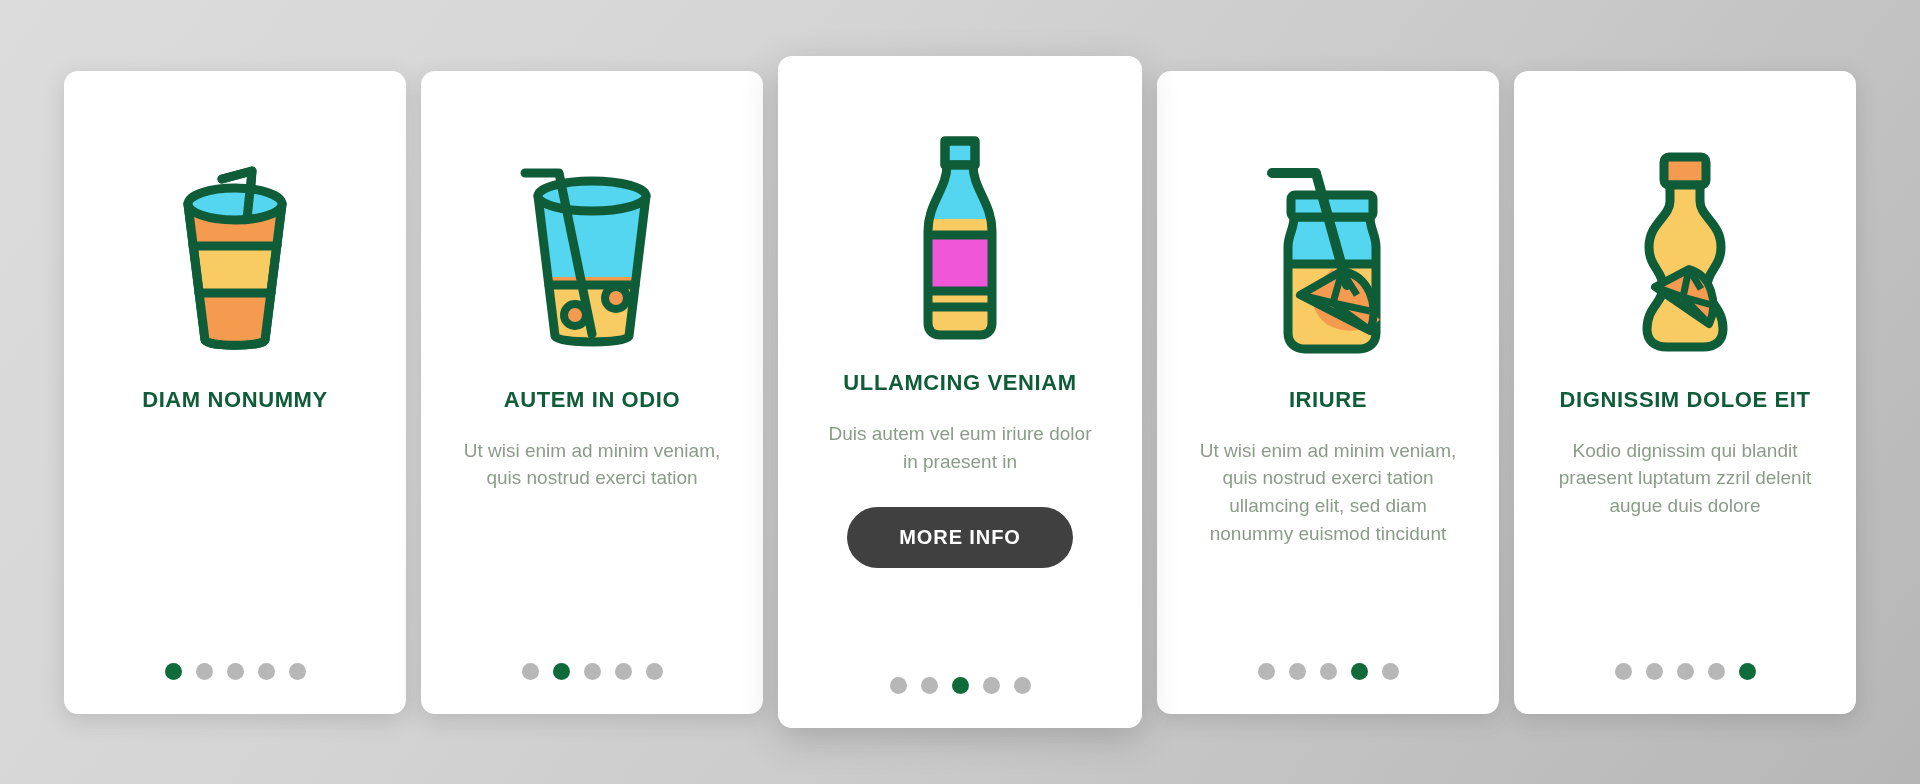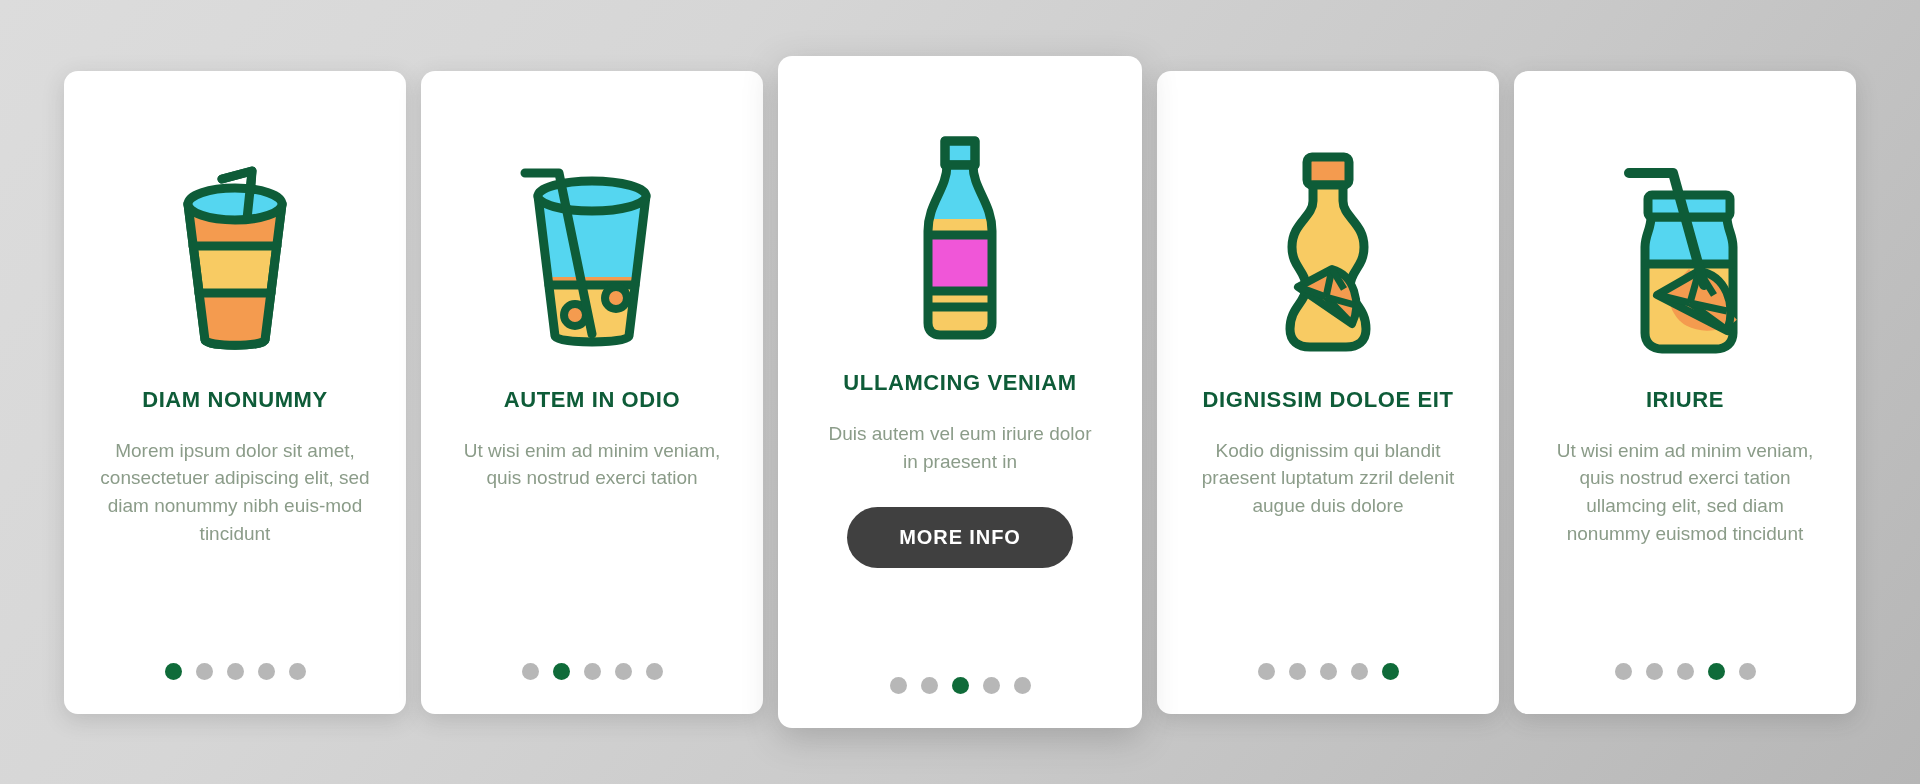--- a/index.html
+++ b/index.html
@@ -133,21 +133,20 @@
         <path d="M28 57 L33 98 L117 98 L122 57 Z" fill="#f49b4f" stroke="none"></path>
         <path d="M39 145 L46 193 C47 200 103 200 104 193 L111 145 Z" fill="#f49b4f" stroke="none"></path>
         <path d="M28 57 L45 193 C46 200 104 200 105 193 L122 57 Z" fill="none" stroke="#0e5c38" stroke-width="9" stroke-linejoin="round"></path>
         <line x1="33" y1="99" x2="117" y2="99" stroke="#0e5c38" stroke-width="9" stroke-linecap="round"></line>
         <line x1="39" y1="146" x2="111" y2="146" stroke="#0e5c38" stroke-width="9" stroke-linecap="round"></line>
         <ellipse cx="75" cy="57" rx="47" ry="16" fill="#55d6f0" stroke="#0e5c38" stroke-width="9"></ellipse>
         <path d="M62 32 L92 24 L87 72" fill="none" stroke="#0e5c38" stroke-width="9" stroke-linecap="round" stroke-linejoin="round"></path>
       </svg>
     </div>
     <div class="card-title">DIAM NONUMMY</div>
-    <div class="card-body">Morem ipsum dolor sit amet, consectetuer adipiscing elit, sed diam nonummy nibh euis-mod tincidunt</div>
     <div class="dots">
       <span class="dot active"></span>
       <span class="dot"></span>
       <span class="dot"></span>
       <span class="dot"></span>
       <span class="dot"></span>
     </div>
   </div>
 
   <div class="card card--side">
@@ -193,47 +192,20 @@
     </div>
     <div class="card-title">ULLAMCING VENIAM</div>
     <div class="card-body">Duis autem vel eum iriure dolor in praesent in</div>
     <button class="more-info-btn">MORE INFO</button>
     <div class="dots">
       <span class="dot"></span>
       <span class="dot"></span>
       <span class="dot active"></span>
       <span class="dot"></span>
       <span class="dot"></span>
-    </div>
-  </div>
-
-  <div class="card card--side">
-    <div class="icon-wrap">
-      <svg width="124" height="218" viewBox="0 0 124 218">
-        <rect x="41" y="14" width="42" height="28" rx="5" fill="#f49b4f" stroke="#0e5c38" stroke-width="9" stroke-linejoin="round"></rect>
-        <path d="M47 42 L47 58 C47 74 26 80 26 104 C26 124 40 128 40 144 C40 160 24 164 24 186 C24 198 32 204 44 204 L80 204 C92 204 100 198 100 186 C100 164 84 160 84 144 C84 128 98 124 98 104 C98 80 77 74 77 58 L77 42 Z" fill="#f8cb63" stroke="none"></path>
-        <path d="M47 42 L47 58 C47 74 26 80 26 104 C26 124 40 128 40 144 C40 160 24 164 24 186 C24 198 32 204 44 204 L80 204 C92 204 100 198 100 186 C100 164 84 160 84 144 C84 128 98 124 98 104 C98 80 77 74 77 58 L77 42 Z" fill="none" stroke="#0e5c38" stroke-width="9" stroke-linejoin="round"></path>
-        <path d="M66 126 L33 144 L87 180 Z" fill="#f49b4f" stroke="none"></path>
-        <path d="M66 126 C86 133 94 160 87 180 L33 144 Z" fill="#f49b4f" stroke="none"></path>
-        <path d="M66 126 C88 132 96 160 86 181 L32 144 Z" fill="none" stroke="#0e5c38" stroke-width="8" stroke-linejoin="round"></path>
-        <line x1="66" y1="126" x2="60" y2="154" stroke="#0e5c38" stroke-width="7"></line>
-        <line x1="66" y1="126" x2="78" y2="146" stroke="#0e5c38" stroke-width="7"></line>
-        <line x1="60" y1="154" x2="33" y2="144" stroke="#0e5c38" stroke-width="7"></line>
-        <line x1="60" y1="154" x2="86" y2="181" stroke="#0e5c38" stroke-width="7"></line>
-        <line x1="60" y1="154" x2="89" y2="162" stroke="#0e5c38" stroke-width="7"></line>
-      </svg>
-    </div>
-    <div class="card-title">DIGNISSIM DOLOE EIT</div>
-    <div class="card-body">Kodio dignissim qui blandit praesent luptatum zzril delenit augue duis dolore</div>
-    <div class="dots">
-      <span class="dot"></span>
-      <span class="dot"></span>
-      <span class="dot"></span>
-      <span class="dot"></span>
-      <span class="dot active"></span>
     </div>
   </div>
 
   <div class="card card--side">
     <div class="icon-wrap">
       <svg width="164" height="218" viewBox="0 0 164 218">
         <path d="M48 74 C48 86 42 92 42 104 L42 190 C42 200 49 206 59 206 L113 206 C123 206 130 200 130 190 L130 104 C130 92 124 86 124 74 Z" fill="#f8cb63" stroke="none"></path>
         <path d="M48 74 C48 86 42 92 42 104 L42 122 L130 122 L130 104 C130 92 124 86 124 74 Z" fill="#55d6f0" stroke="none"></path>
         <path d="M48 74 C48 86 42 92 42 104 L42 190 C42 200 49 206 59 206 L113 206 C123 206 130 200 130 190 L130 104 C130 92 124 86 124 74 Z" fill="none" stroke="#0e5c38" stroke-width="9" stroke-linejoin="round"></path>
         <line x1="43" y1="121" x2="129" y2="121" stroke="#0e5c38" stroke-width="9" stroke-linecap="round"></line>
@@ -256,13 +228,40 @@
     <div class="card-body">Ut wisi enim ad minim veniam, quis nostrud exerci tation ullamcing elit, sed diam nonummy euismod tincidunt</div>
     <div class="dots">
       <span class="dot"></span>
       <span class="dot"></span>
       <span class="dot"></span>
       <span class="dot active"></span>
       <span class="dot"></span>
     </div>
   </div>
 
+  <div class="card card--side">
+    <div class="icon-wrap">
+      <svg width="124" height="218" viewBox="0 0 124 218">
+        <rect x="41" y="14" width="42" height="28" rx="5" fill="#f49b4f" stroke="#0e5c38" stroke-width="9" stroke-linejoin="round"></rect>
+        <path d="M47 42 L47 58 C47 74 26 80 26 104 C26 124 40 128 40 144 C40 160 24 164 24 186 C24 198 32 204 44 204 L80 204 C92 204 100 198 100 186 C100 164 84 160 84 144 C84 128 98 124 98 104 C98 80 77 74 77 58 L77 42 Z" fill="#f8cb63" stroke="none"></path>
+        <path d="M47 42 L47 58 C47 74 26 80 26 104 C26 124 40 128 40 144 C40 160 24 164 24 186 C24 198 32 204 44 204 L80 204 C92 204 100 198 100 186 C100 164 84 160 84 144 C84 128 98 124 98 104 C98 80 77 74 77 58 L77 42 Z" fill="none" stroke="#0e5c38" stroke-width="9" stroke-linejoin="round"></path>
+        <path d="M66 126 L33 144 L87 180 Z" fill="#f49b4f" stroke="none"></path>
+        <path d="M66 126 C86 133 94 160 87 180 L33 144 Z" fill="#f49b4f" stroke="none"></path>
+        <path d="M66 126 C88 132 96 160 86 181 L32 144 Z" fill="none" stroke="#0e5c38" stroke-width="8" stroke-linejoin="round"></path>
+        <line x1="66" y1="126" x2="60" y2="154" stroke="#0e5c38" stroke-width="7"></line>
+        <line x1="66" y1="126" x2="78" y2="146" stroke="#0e5c38" stroke-width="7"></line>
+        <line x1="60" y1="154" x2="33" y2="144" stroke="#0e5c38" stroke-width="7"></line>
+        <line x1="60" y1="154" x2="86" y2="181" stroke="#0e5c38" stroke-width="7"></line>
+        <line x1="60" y1="154" x2="89" y2="162" stroke="#0e5c38" stroke-width="7"></line>
+      </svg>
+    </div>
+    <div class="card-title">DIGNISSIM DOLOE EIT</div>
+    <div class="card-body">Kodio dignissim qui blandit praesent luptatum zzril delenit augue duis dolore</div>
+    <div class="dots">
+      <span class="dot"></span>
+      <span class="dot"></span>
+      <span class="dot"></span>
+      <span class="dot"></span>
+      <span class="dot active"></span>
+    </div>
+  </div>
+
 </div>
 
 </body></html>

